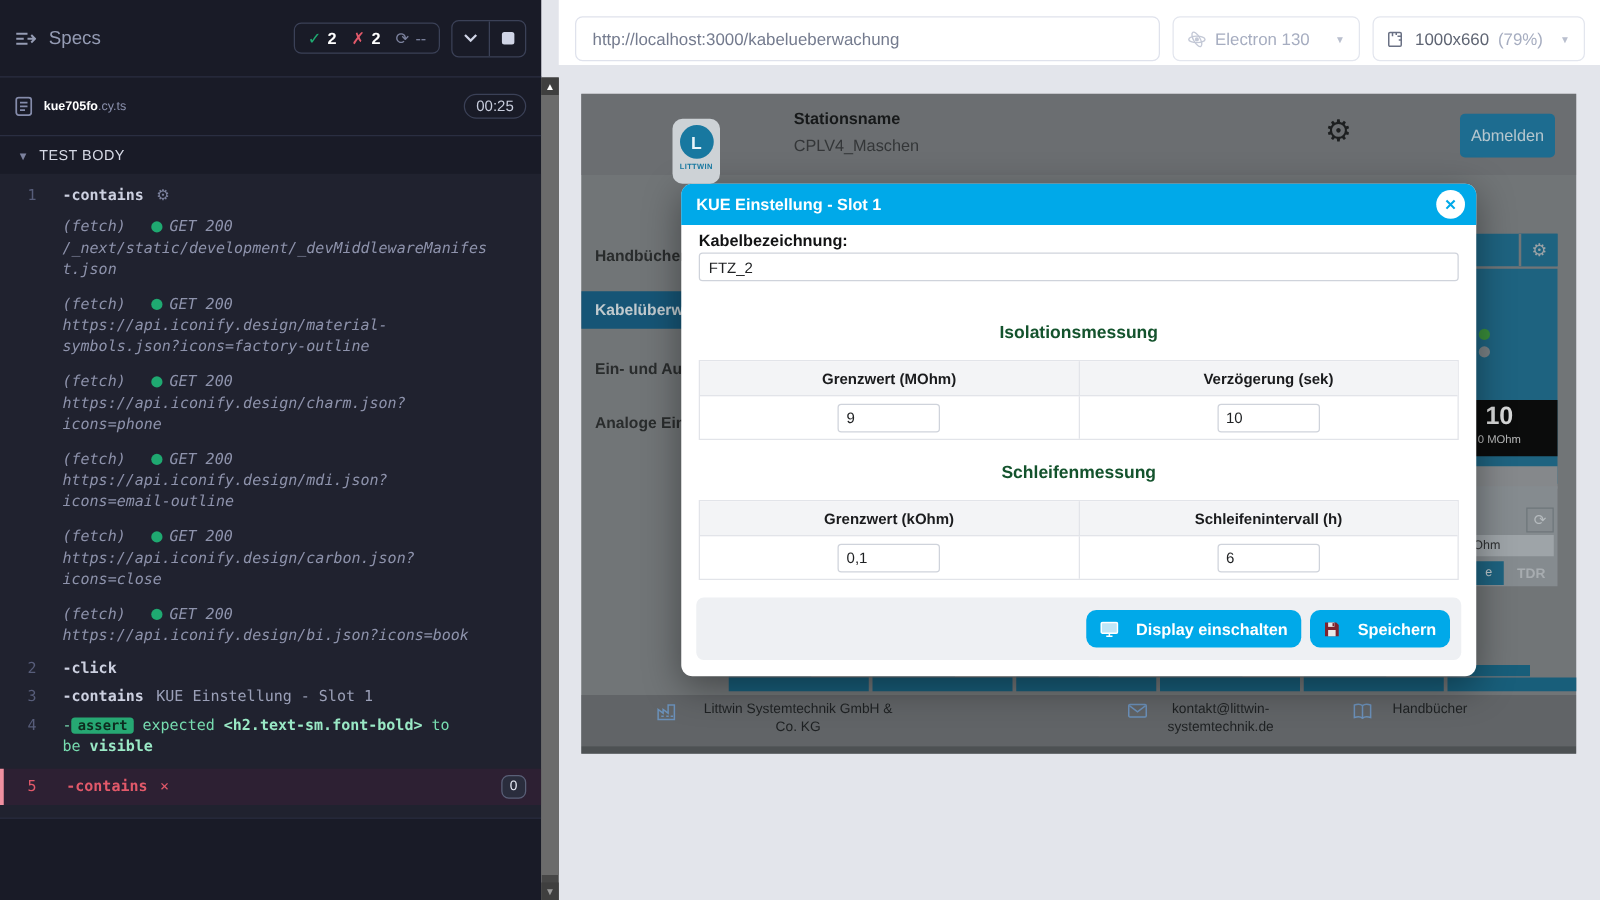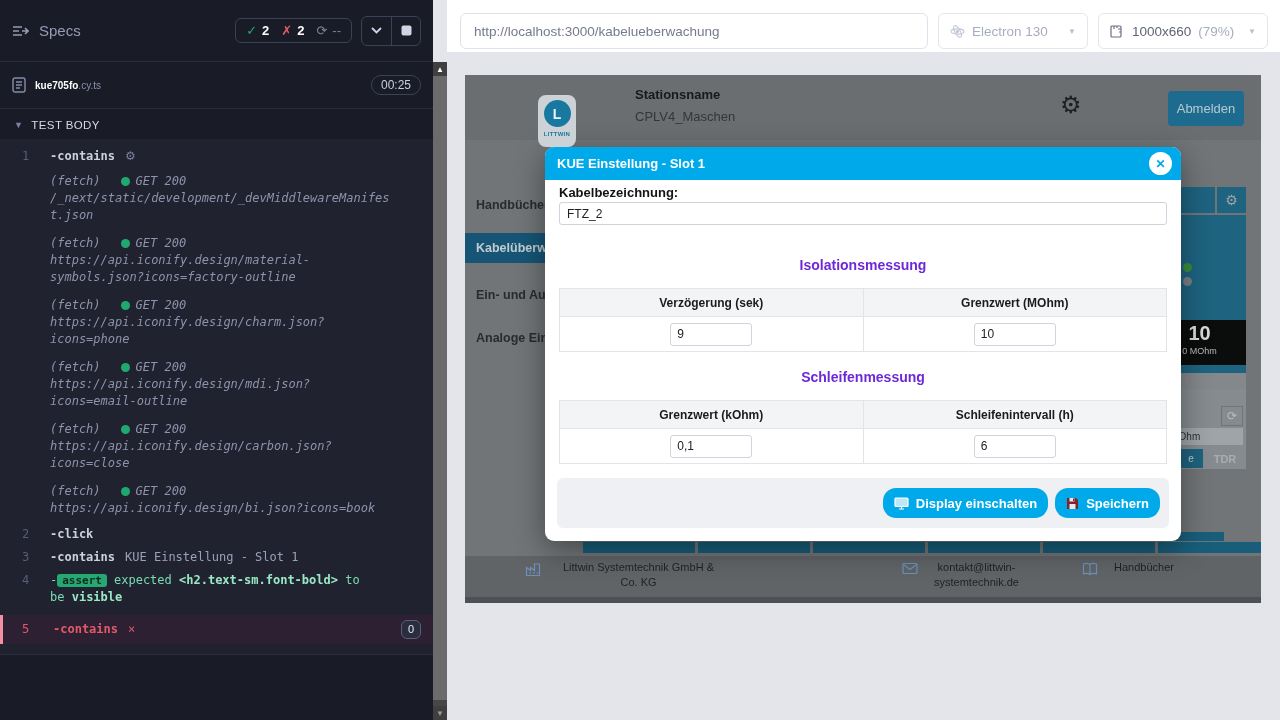--- a/index.html
+++ b/index.html
@@ -115,32 +115,32 @@
   .foot-ic { flex:0 0 16px; margin-top:2px; }
   .foot-txt { font-size:11px; line-height:15px; color:#1d1f21; }
 
   
   .aut-overlay { position:absolute; left:0; top:0; width:796px; height:528px; background:rgba(40,42,45,0.18); }
   .modal { position:absolute; left:80px; top:72px; width:636px; height:394px; background:#ffffff; border-radius:9px; box-shadow:0 8px 30px rgba(0,0,0,0.4); }
   .modal-head { position:absolute; left:0; top:0; width:636px; height:33px; background:#00a9e9; border-radius:9px 9px 0 0; color:#fff; font-size:13px; font-weight:700; display:flex; align-items:center; padding-left:12px; }
   .modal-close { position:absolute; right:9px; top:5px; width:23px; height:23px; border-radius:50%; background:#ffffff; color:#00a9e9; display:flex; align-items:center; justify-content:center; font-size:12px; font-weight:700; }
   .modal-label { position:absolute; left:14px; top:38px; font-size:13px; font-weight:700; color:#121314; }
   .modal-input { position:absolute; left:14px; top:55px; width:608px; height:23px; border:1px solid #cfd3db; border-radius:3px; font-size:12px; padding:0 7px; color:#202224; font-family:"Liberation Sans",sans-serif; }
-  .sec-title { position:absolute; left:0; width:636px; text-align:center; font-size:14px; font-weight:700; color:#6d28d9; }
+  .sec-title { position:absolute; left:0; width:636px; text-align:center; font-size:14px; font-weight:700; color:#14532d; }
   .sec1-title { top:110px; } .sec2-title { top:222px; }
   .mtable { position:absolute; left:14px; width:608px; height:64px; border:1px solid #e2e4e9; }
   .mtable1 { top:141px; } .mtable2 { top:253px; }
   .mt-head { display:flex; height:28px; background:#f3f4f6; border-bottom:1px solid #e2e4e9; }
   .mt-head div { flex:1; display:flex; align-items:center; justify-content:center; font-size:12px; font-weight:700; color:#1a1b1d; }
   .mt-head div + div, .mt-body div + div { border-left:1px solid #e2e4e9; }
   .mt-body { display:flex; height:34px; }
   .mt-body div { flex:1; display:flex; align-items:center; justify-content:center; }
   .cell-input { width:82px; height:23px; border:1px solid #cfd3db; border-radius:3px; font-size:12px; padding:0 6px; color:#202224; font-family:"Liberation Sans",sans-serif; }
   .modal-foot { position:absolute; left:12px; top:331px; width:612px; height:50px; background:#eef0f3; border-radius:6px; display:flex; align-items:center; justify-content:flex-end; gap:7px; padding-right:9px; }
-  .m-btn { height:30px; background:#00a9e9; border:none; border-radius:13px; color:#fff; font-size:13px; font-weight:700; display:flex; align-items:center; gap:7px; padding:0 11px;justify-content:flex-end; }
+  .m-btn { height:30px; background:#00a9e9; border:none; border-radius:8px; color:#fff; font-size:13px; font-weight:700; display:flex; align-items:center; gap:14px; padding:0 11px;justify-content:flex-end; }
 
   svg { display:block; }
 </style>
 </head>
 <body>
 
 <div class="page">
 
   <aside class="reporter">
     <div class="rep-header">
@@ -413,22 +413,22 @@
         <span>KUE Einstellung - Slot 1</span>
       </div>
       <div class="modal-close">✕</div>
 
       <div class="modal-label">Kabelbezeichnung:</div>
       <input class="modal-input" value="FTZ_2" style="">
 
       <div class="sec-title sec1-title">Isolationsmessung</div>
       <div class="mtable mtable1">
         <div class="mt-head">
+          <div>Grenzwert (MOhm)</div>
           <div>Verzögerung (sek)</div>
-          <div>Grenzwert (MOhm)</div>
         </div>
         <div class="mt-body">
           <div>
               <input class="cell-input" value="9" style="">
             </div>
           <div>
               <input class="cell-input" value="10" style="">
             </div>
         </div>
       </div>

